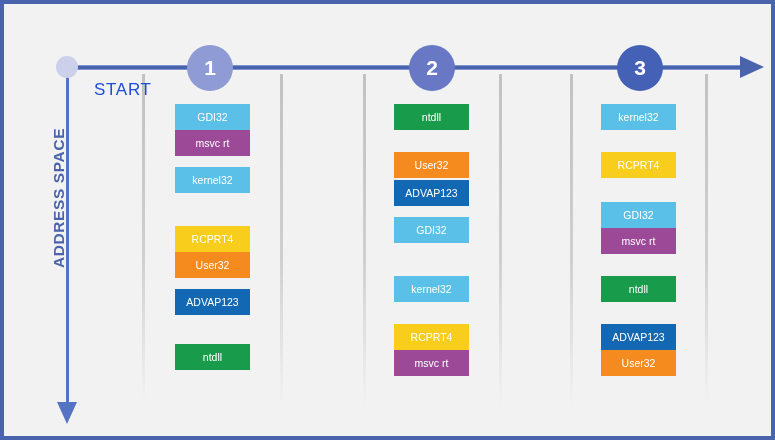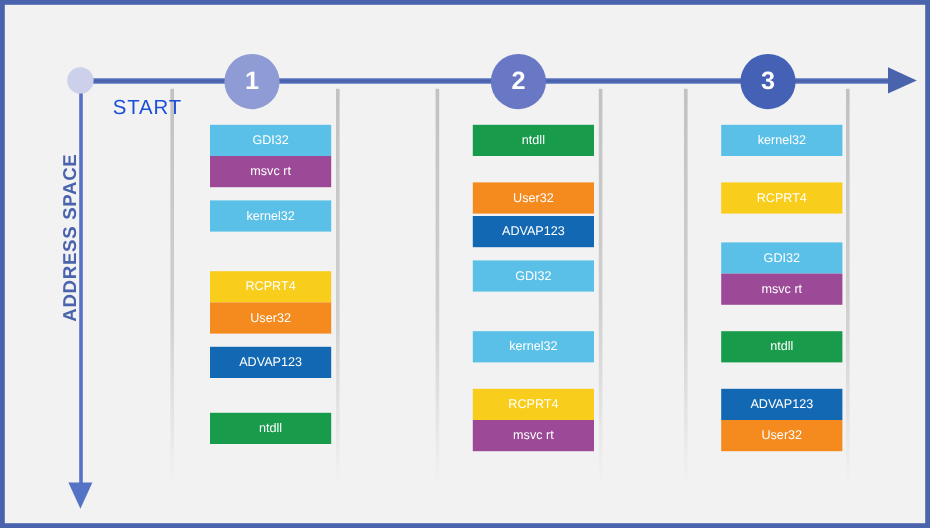--- a/index.html
+++ b/index.html
@@ -108,21 +108,21 @@
     font-size: 21px;
     font-weight: bold;
     display: flex;
     align-items: center;
     justify-content: center;
     top: 41px;
   }
   
   .mod-box {
     position: absolute;
-    width: 101px;
+    width: 75px;
     height: 26px;
     color: #ffffff;
     font-size: 10.5px;
     display: flex;
     align-items: center;
     justify-content: center;
     box-sizing: border-box;
     white-space: nowrap;
   }
 </style>

